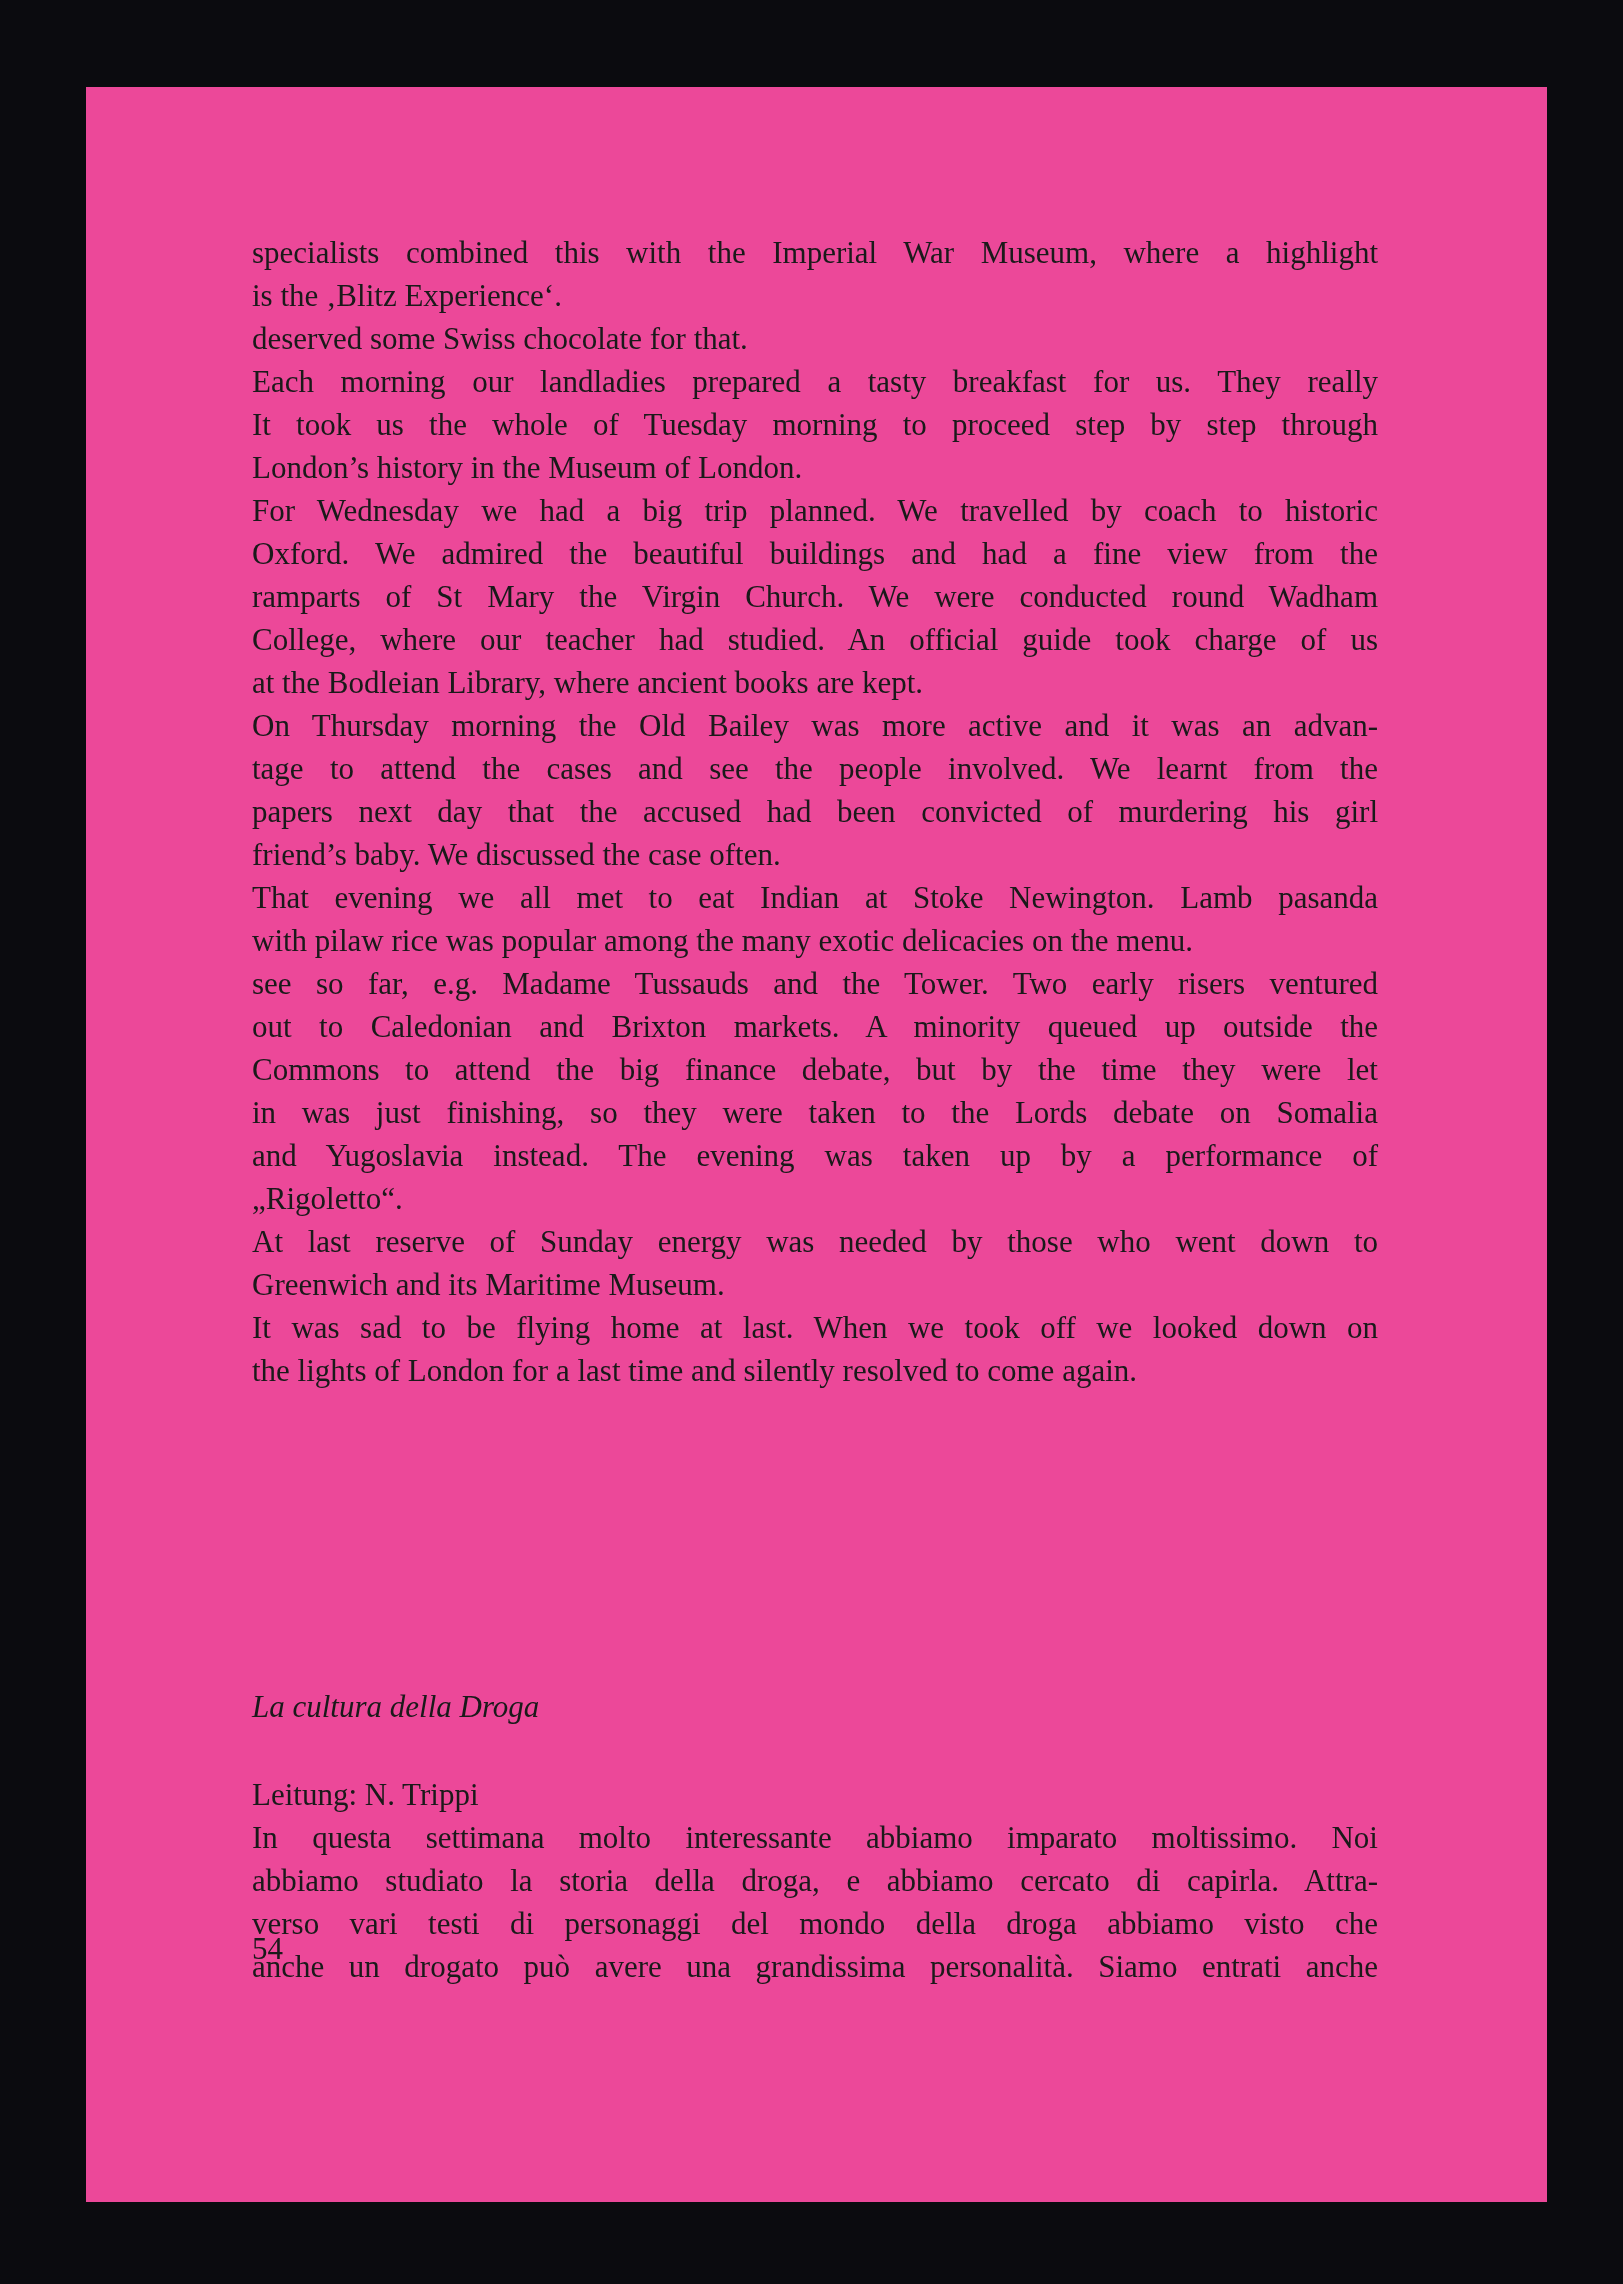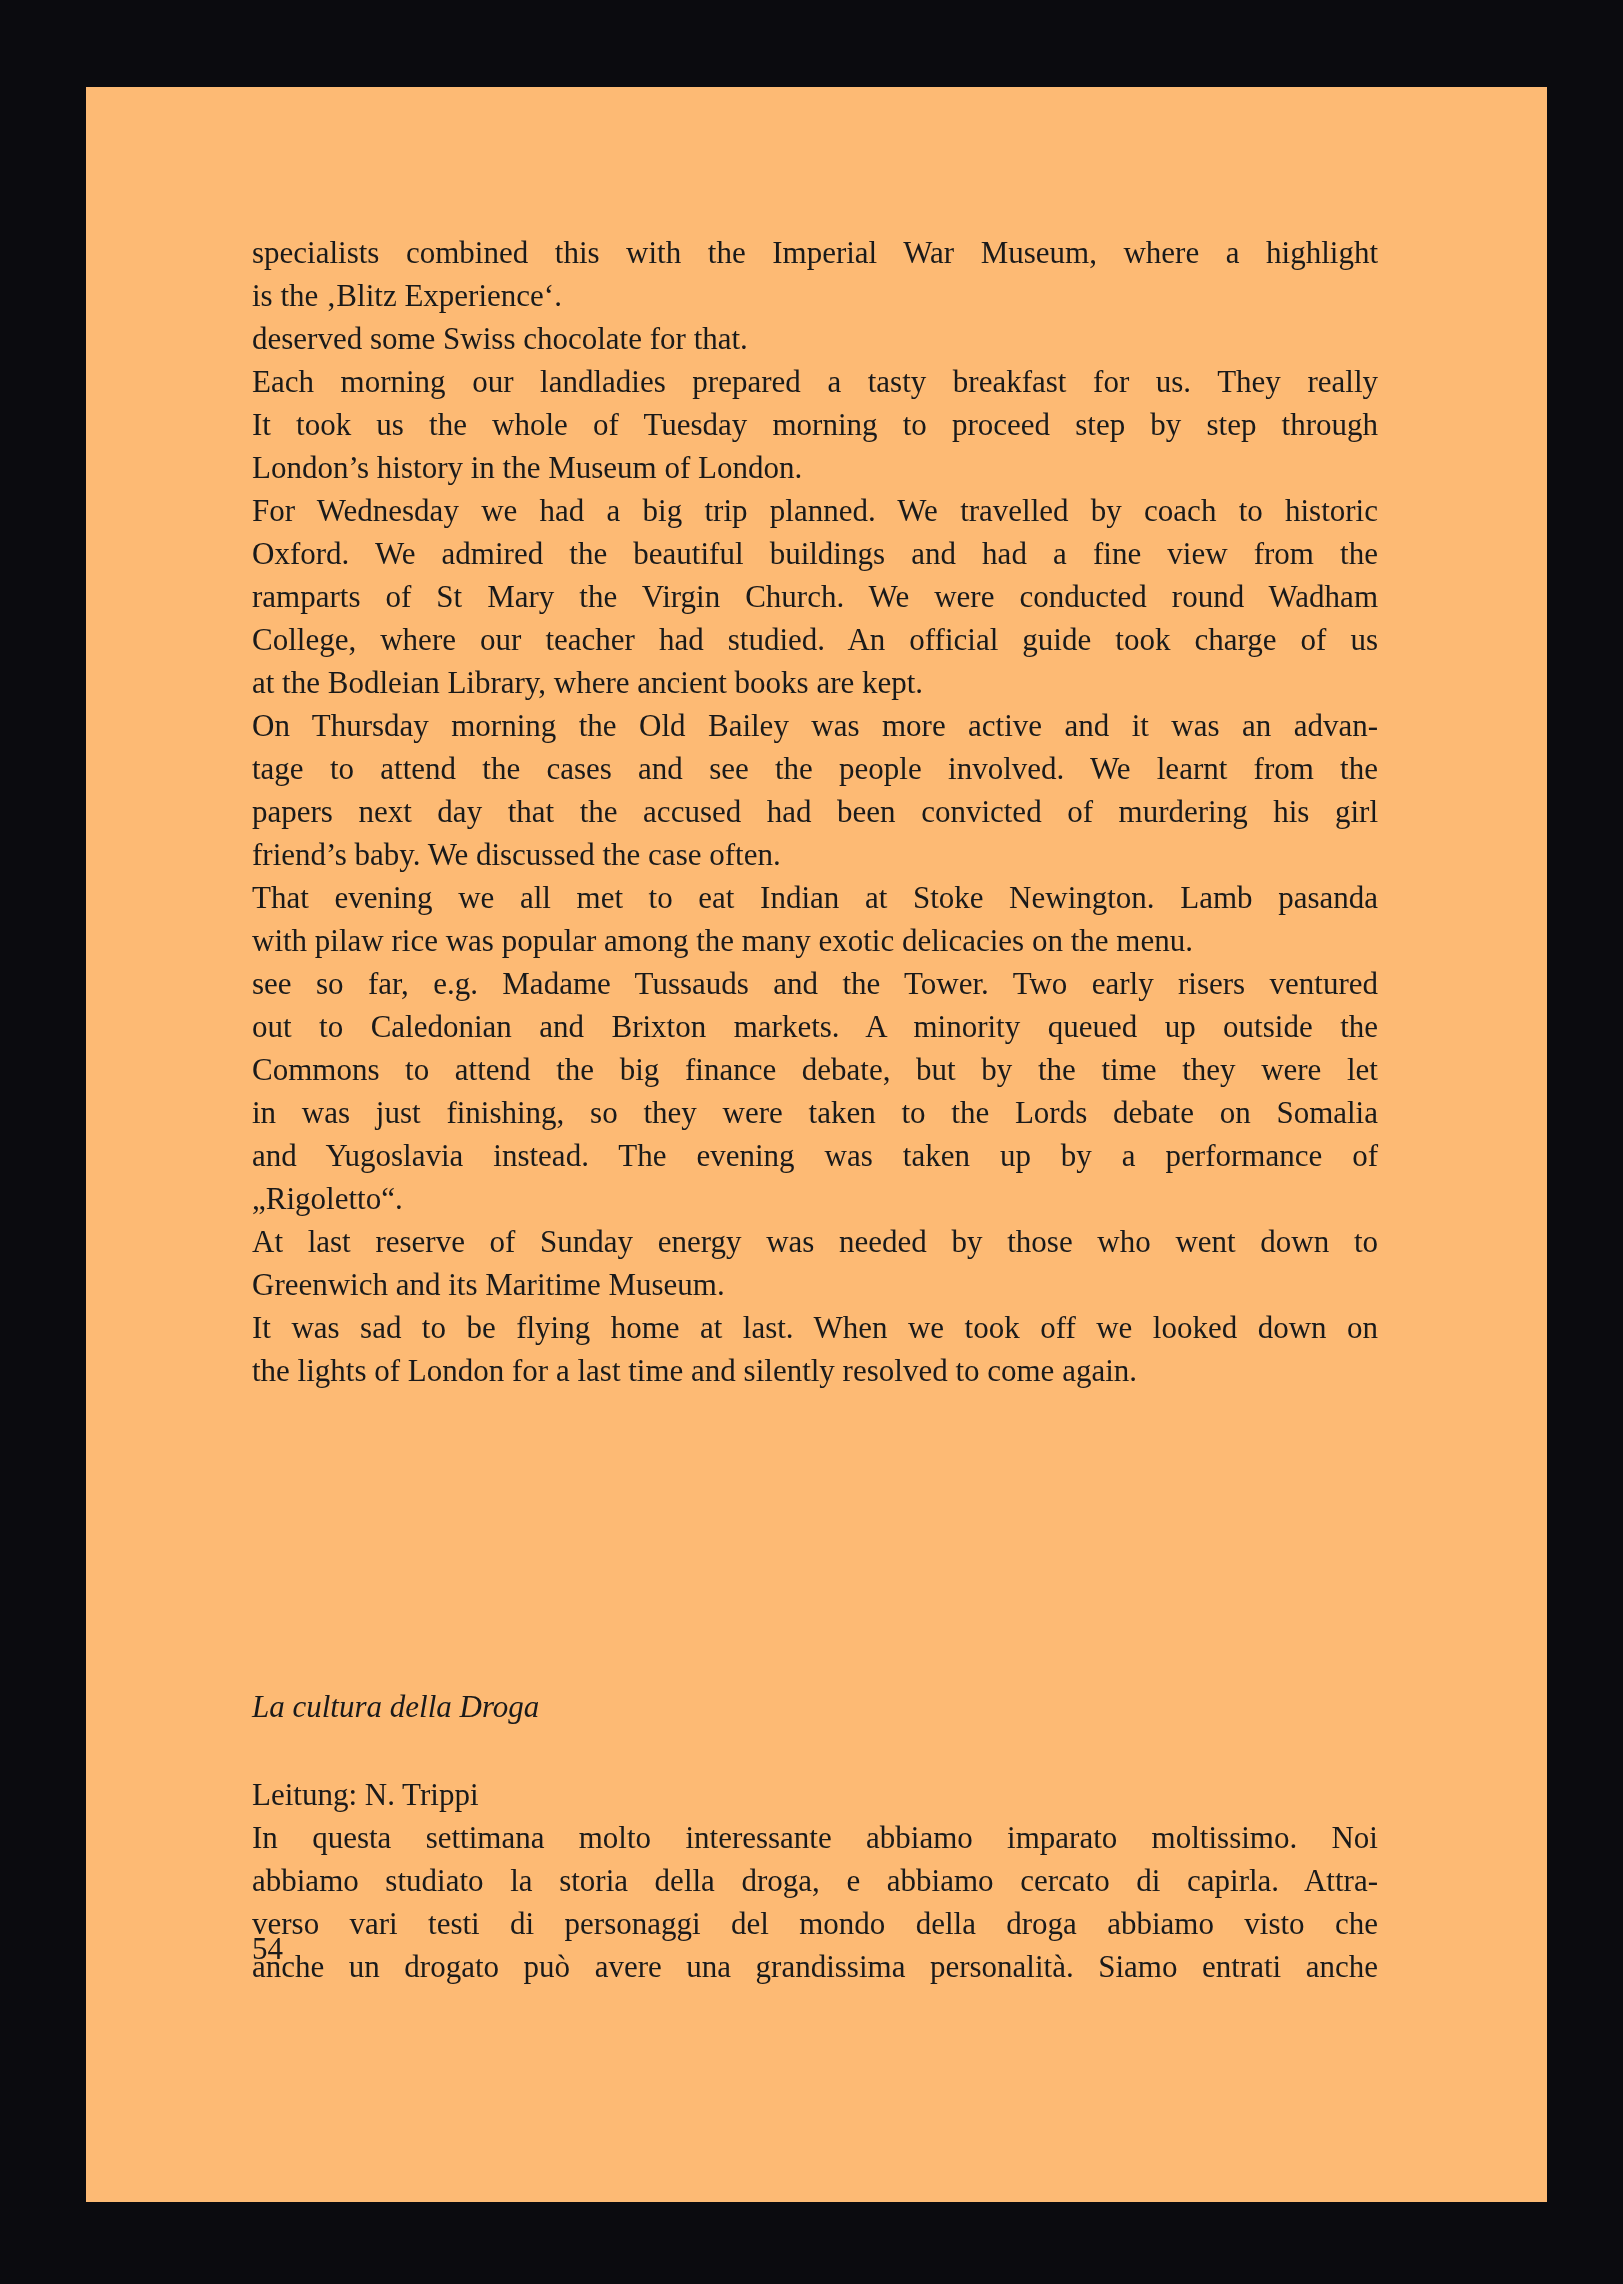--- a/index.html
+++ b/index.html
@@ -12,21 +12,21 @@
       background: #0b0b0f;
       position: relative;
       overflow: hidden;
     }
     .page {
       position: absolute;
       left: 86px;
       top: 87px;
       width: 1461px;
       height: 2115px;
-      background: #fdba74;
+      background: #ec4899;
     }
     .textblock {
       position: absolute;
       left: 166px;   
       width: 1126px; 
       font-family: "Liberation Serif", "DejaVu Serif", serif;
       font-size: 31px;
       line-height: 43px;
       color: #1a1a1a;
     }

